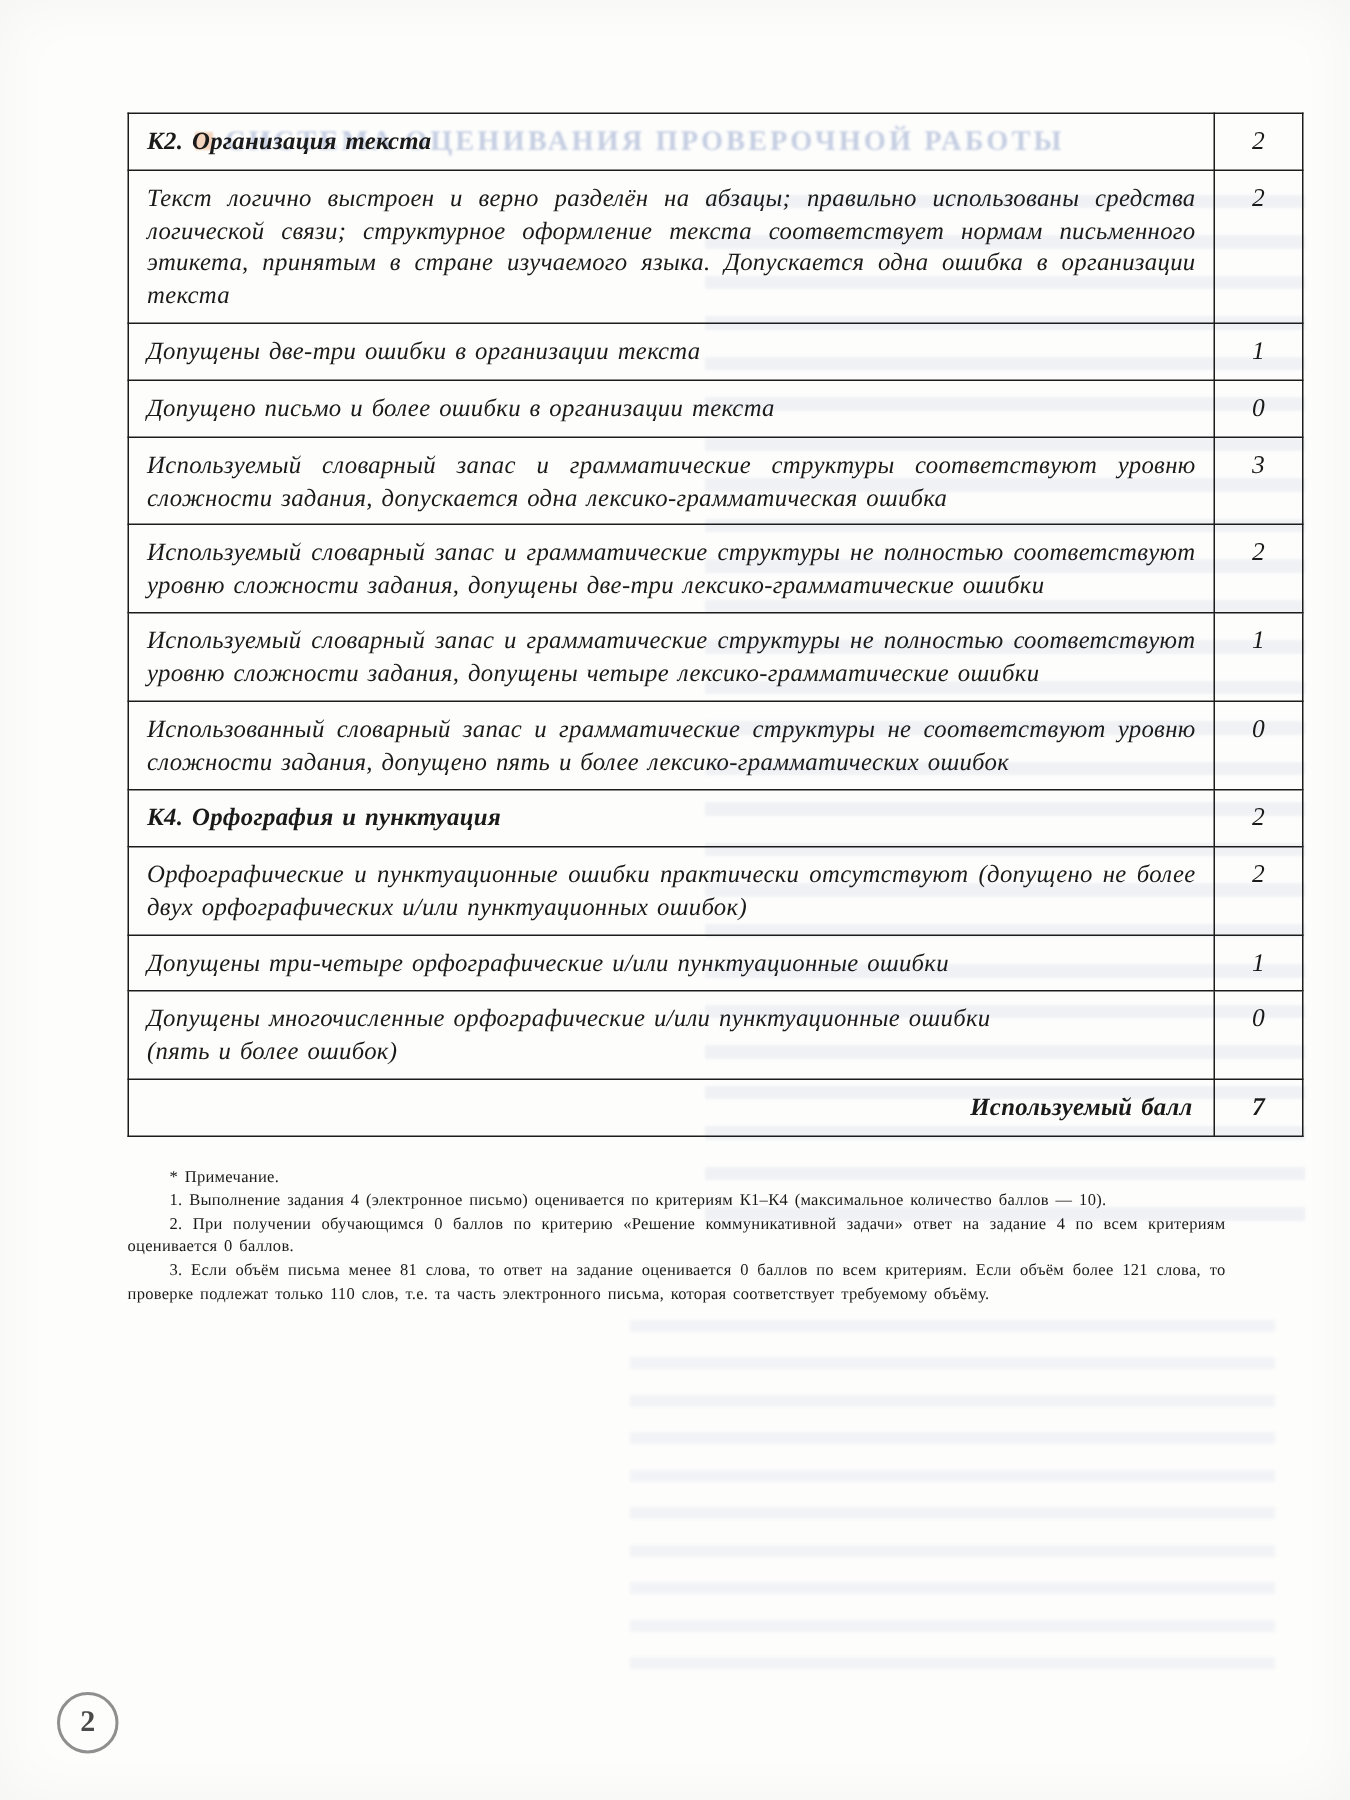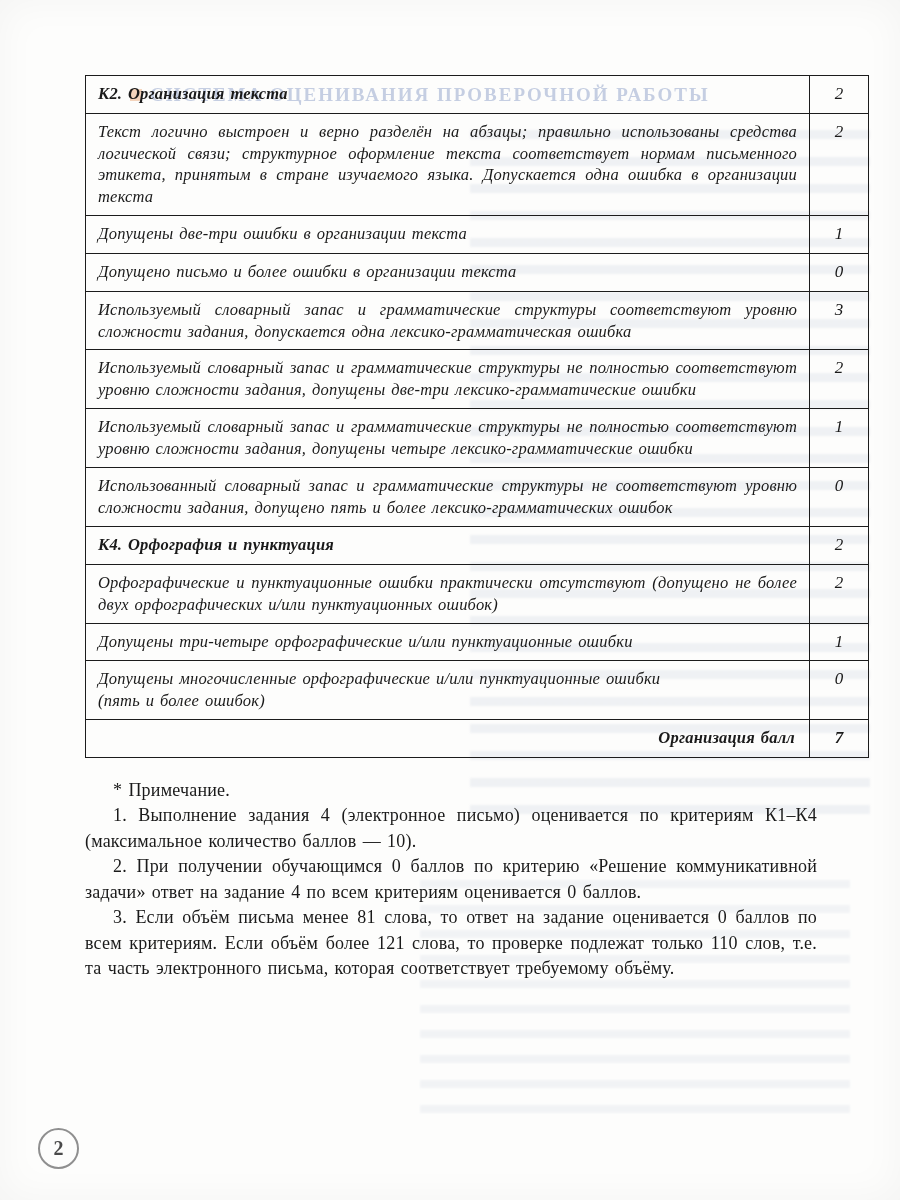--- a/index.html
+++ b/index.html
@@ -80,21 +80,21 @@
     padding-right:14px;
   }
   .criteria-table tr.total td.score { font-weight:bold; }
   .criteria-table td.pre { white-space:pre-line; }
 
   
   .notes {
     position:relative; z-index:1;
     width:732px;
     margin:20px 0 0 85px;
-    font-size:18px;
+    font-size:11px;
     line-height:1.42;
     text-align:justify;
     letter-spacing:0.2px;
     word-spacing:1.5px;
   }
   .notes p { margin:0; text-indent:28px; }
 
   
   .page-number {
     position:absolute;
@@ -163,21 +163,21 @@
       <tr>
         <td class="crit">Допущены три-четыре орфографические и/или пунктуационные ошибки</td>
         <td class="score">1</td>
       </tr>
       <tr>
         <td class="crit pre">Допущены многочисленные орфографические и/или пунктуационные ошибки
 (пять и более ошибок)</td>
         <td class="score">0</td>
       </tr>
       <tr class="total">
-        <td class="crit">Организация балл</td>
+        <td class="crit">Используемый балл</td>
         <td class="score">7</td>
       </tr>
     </tbody>
   </table>
 
   <div class="notes">
     <p>* Примечание.</p>
     <p>1. Выполнение задания 4 (электронное письмо) оценивается по критериям К1–К4 (максимальное количество баллов — 10).</p>
     <p>2. При получении обучающимся 0 баллов по критерию «Решение коммуникативной задачи» ответ на задание 4 по всем критериям оценивается 0 баллов.</p>
     <p>3. Если объём письма менее 81 слова, то ответ на задание оценивается 0 баллов по всем критериям. Если объём более 121 слова, то проверке подлежат только 110 слов, т.е. та часть электронного письма, которая соответствует требуемому объёму.</p>

